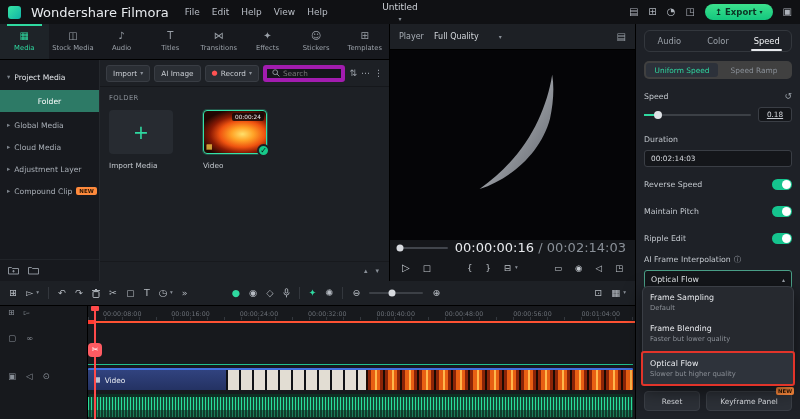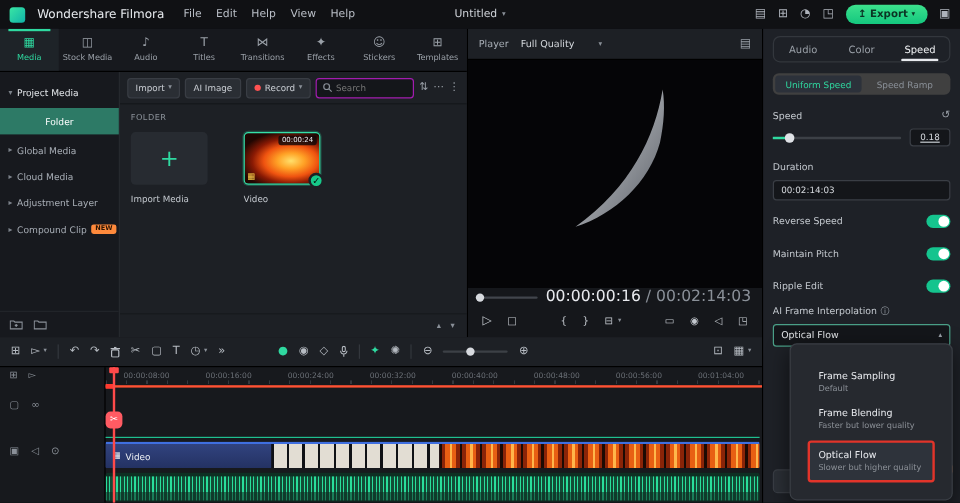--- a/index.html
+++ b/index.html
@@ -8,24 +8,24 @@
     background:#101114; color:#c8ccd2;
     font-family:"DejaVu Sans","Liberation Sans",sans-serif;
     font-size:9px; -webkit-font-smoothing:antialiased;
   }
   .app { width:800px; height:419px; display:flex; flex-direction:column; }
   .i { display:inline-block; line-height:1; }
 
   
   .menubar { flex:0 0 24px; display:flex; align-items:center; gap:10px; padding:0 8px; background:#101114; position:relative; }
   .logo { width:13px; height:13px; border-radius:3px; background:linear-gradient(135deg,#3ae6a4,#0fb3a8); flex:0 0 auto; }
-  .brand { color:#e7eaee; font-size:10px; white-space:nowrap; }
+  .brand { color:#e7eaee; font-size:13px; white-space:nowrap; }
   .menus { display:flex; gap:12px; margin-left:6px; color:#b9bec6; }
   .menus span { cursor:default; }
-  .mb-center { position:absolute; left:50%; transform:translateX(-50%); display:flex; align-items:center; gap:4px; color:#cfd3d9; }
+  .mb-center { position:absolute; left:50%; transform:translateX(-50%); display:flex; align-items:center; gap:4px; color:#cfd3d9;flex-direction:column; }
   .mb-right { margin-left:auto; display:flex; align-items:center; gap:10px; color:#aeb3bb; font-size:10px; }
   .export-btn { display:flex; align-items:center; gap:3px; height:16px; padding:0 10px; border:none; border-radius:9px;
     background:linear-gradient(180deg,#3ce18d,#14c77e); color:#0b3324; font-size:8.5px; font-weight:bold; cursor:pointer;
     font-family:inherit; }
 
   
   .content { flex:1; display:flex; min-height:0; }
   .left-col { width:636px; display:flex; flex-direction:column; border-right:1px solid #000; }
   .top-row { flex:0 0 257px; display:flex; min-height:0; }
 
@@ -46,21 +46,21 @@
   .badge-new { background:#ff8a3c; color:#2b1503; font-size:5.5px; font-weight:bold; padding:1px 3px; border-radius:2px; }
   .side-footer { margin-top:auto; flex:0 0 22px; display:flex; align-items:center; gap:9px; padding:0 8px; color:#8a9098; border-top:1px solid #212429; }
   .side-footer svg { display:block; }
 
   .media { flex:1; min-width:0; display:flex; flex-direction:column; background:#1d2025; }
   .media-toolbar { flex:0 0 27px; display:flex; align-items:center; gap:4px; padding:0 6px; border-bottom:1px solid #15171b; }
   .mbtn { display:flex; align-items:center; gap:3px; height:17px; padding:0 6px; background:#2a2e34; border:1px solid #393d44;
     border-radius:3px; color:#c9cdd3; font-size:7.3px; white-space:nowrap; cursor:pointer; }
   .mbtn .dot { color:#ff5252; font-size:7px; }
   .mbtn .i.dd { font-size:6px; color:#8a9098; }
-  .searchbox { flex:1; min-width:26px; display:flex; align-items:center; gap:3px; height:17px; padding:0 5px; background:#14161a; border:1px solid #a21caf; border-radius:3px; }
+  .searchbox { flex:1; min-width:26px; display:flex; align-items:center; gap:3px; height:17px; padding:0 5px; background:#14161a; border:4px solid #a21caf; border-radius:3px; }
   .searchbox input { flex:1; min-width:0; background:transparent; border:none; outline:none; color:#c9cdd3; font-size:7.3px; font-family:inherit; }
   .tbicon { color:#9aa0a8; font-size:9px; cursor:pointer; flex:0 0 auto; }
 
   .media-body { flex:1; padding:5px 9px; overflow:hidden; }
   .section-label { font-size:6.8px; color:#8a9098; letter-spacing:.4px; margin:2px 0 8px; }
   .tiles { display:flex; gap:30px; }
   .tile { width:64px; }
   .thumb { width:64px; height:44px; border-radius:4px; position:relative; }
   .thumb.import-tile { background:#272b31; display:flex; align-items:center; justify-content:center; color:#2fd9a0; font-size:19px; cursor:pointer; }
   .thumb.video-tile { cursor:pointer; border:1px solid #35e0a8; box-shadow:0 0 0 1px rgba(53,224,168,.25);
@@ -110,21 +110,21 @@
   .input-box { height:17px; background:#14161a; border:1px solid #3a3e45; border-radius:3px; display:flex; align-items:center;
     padding:0 6px; font-size:7.3px; color:#d7dadf; margin-bottom:4px; }
   .toggle-row { display:flex; align-items:center; margin:8px 0; }
   .toggle-row .lbl { flex:1; font-size:7.8px; color:#c3c8ce; }
   .toggle { width:20px; height:11px; border-radius:6px; background:#15c48e; position:relative; cursor:pointer; flex:0 0 20px; }
   .toggle::after { content:""; position:absolute; top:1px; right:1px; width:9px; height:9px; border-radius:50%; background:#fff; }
   .select { height:19px; border:1px solid #4a9f87; border-radius:3px; background:#14161a; display:flex; align-items:center; gap:3px;
     padding:0 6px; font-size:7.8px; color:#e4e7ea; cursor:pointer; }
   .select .sp { flex:1; }
   .dropdown { position:absolute; left:6px; right:6px; top:262px; background:#26292f; border:1px solid #3a3e45; border-radius:6px;
-    padding:16px; box-shadow:0 6px 18px rgba(0,0,0,.55); z-index:8;margin-left:16px; }
+    padding:0; box-shadow:0 6px 18px rgba(0,0,0,.55); z-index:8; }
   .option { padding:6px 7px; border-radius:3px; cursor:pointer; }
   .option .t { font-size:7.9px; color:#e8eaee; }
   .option .d { font-size:6.8px; color:#8b9097; margin-top:2px; }
   .option.annotated { border:2px solid #e2342a; margin:2px -2px -2px; background:#2e333b; }
   .rp-footer { margin-top:auto; display:flex; gap:6px; }
   .rp-btn { flex:1; height:20px; border:1px solid #3a3e45; border-radius:4px; background:#2c3037; color:#d7dadf; font-size:7.4px;
     display:flex; align-items:center; justify-content:center; position:relative; cursor:pointer; font-family:inherit; white-space:nowrap; }
   .rp-btn.reset { flex:0 0 56px; }
   .badge-abs { position:absolute; top:-5px; right:-3px; background:#ff8a3c; color:#2b1503; font-size:5.3px; font-weight:bold; padding:1px 2px; border-radius:2px; }
 

